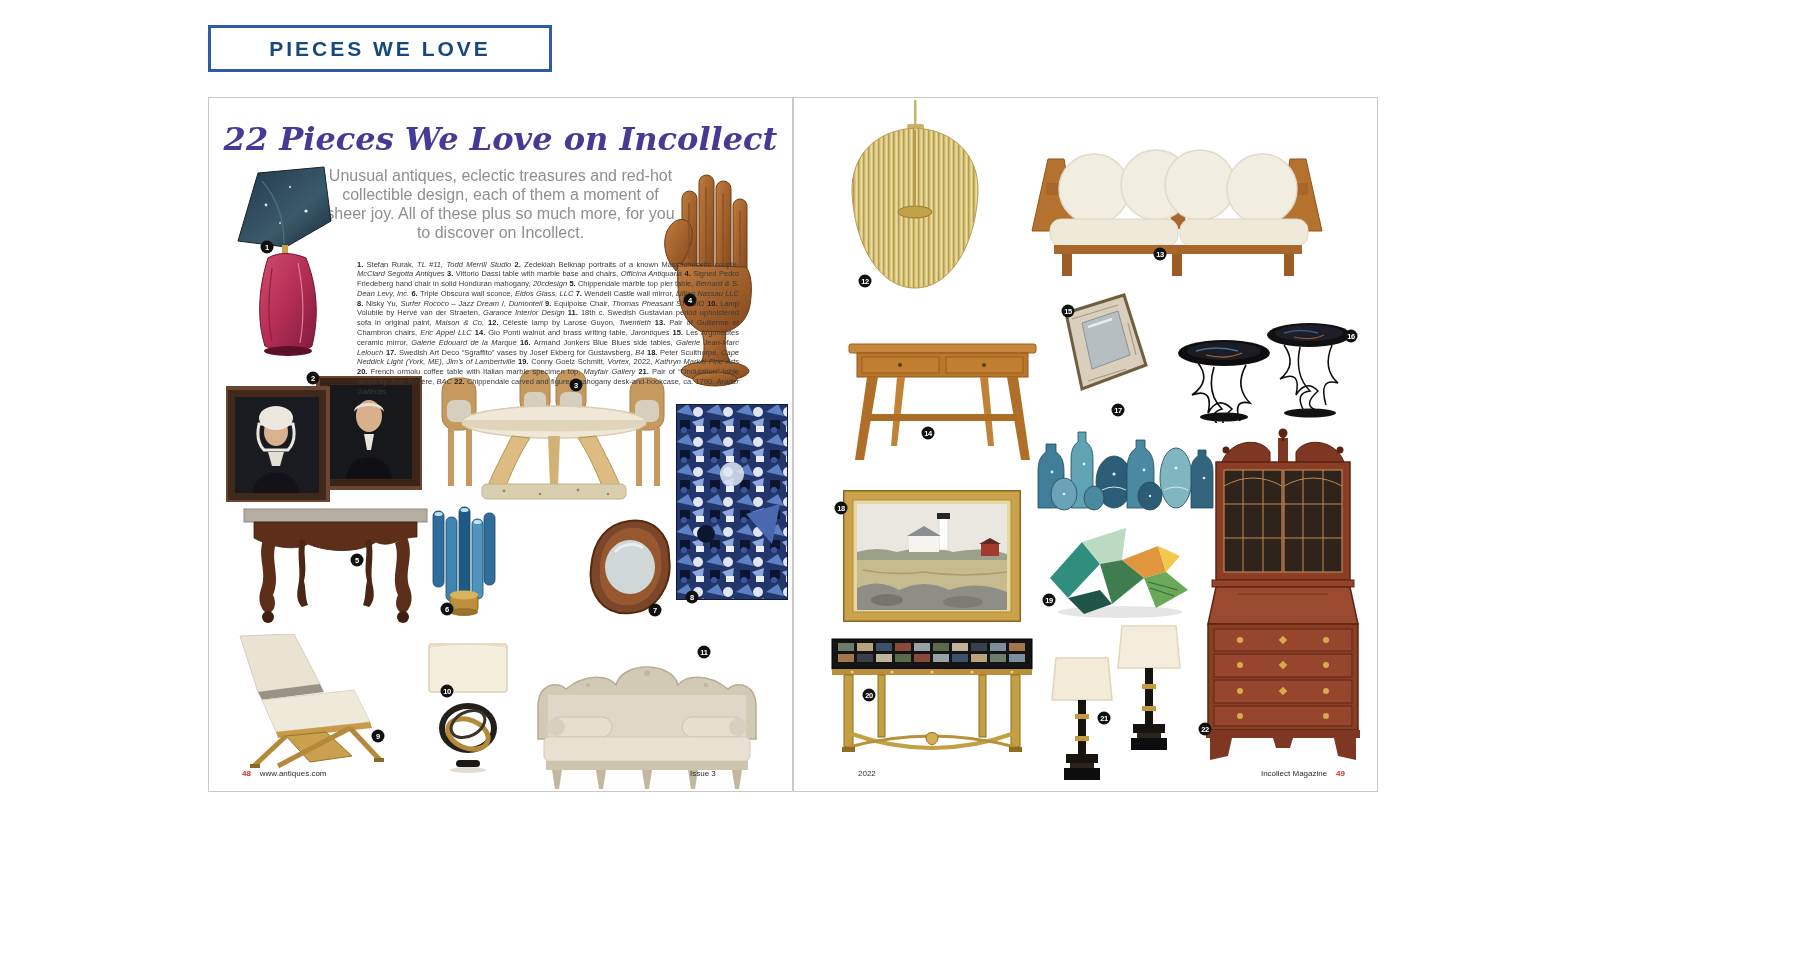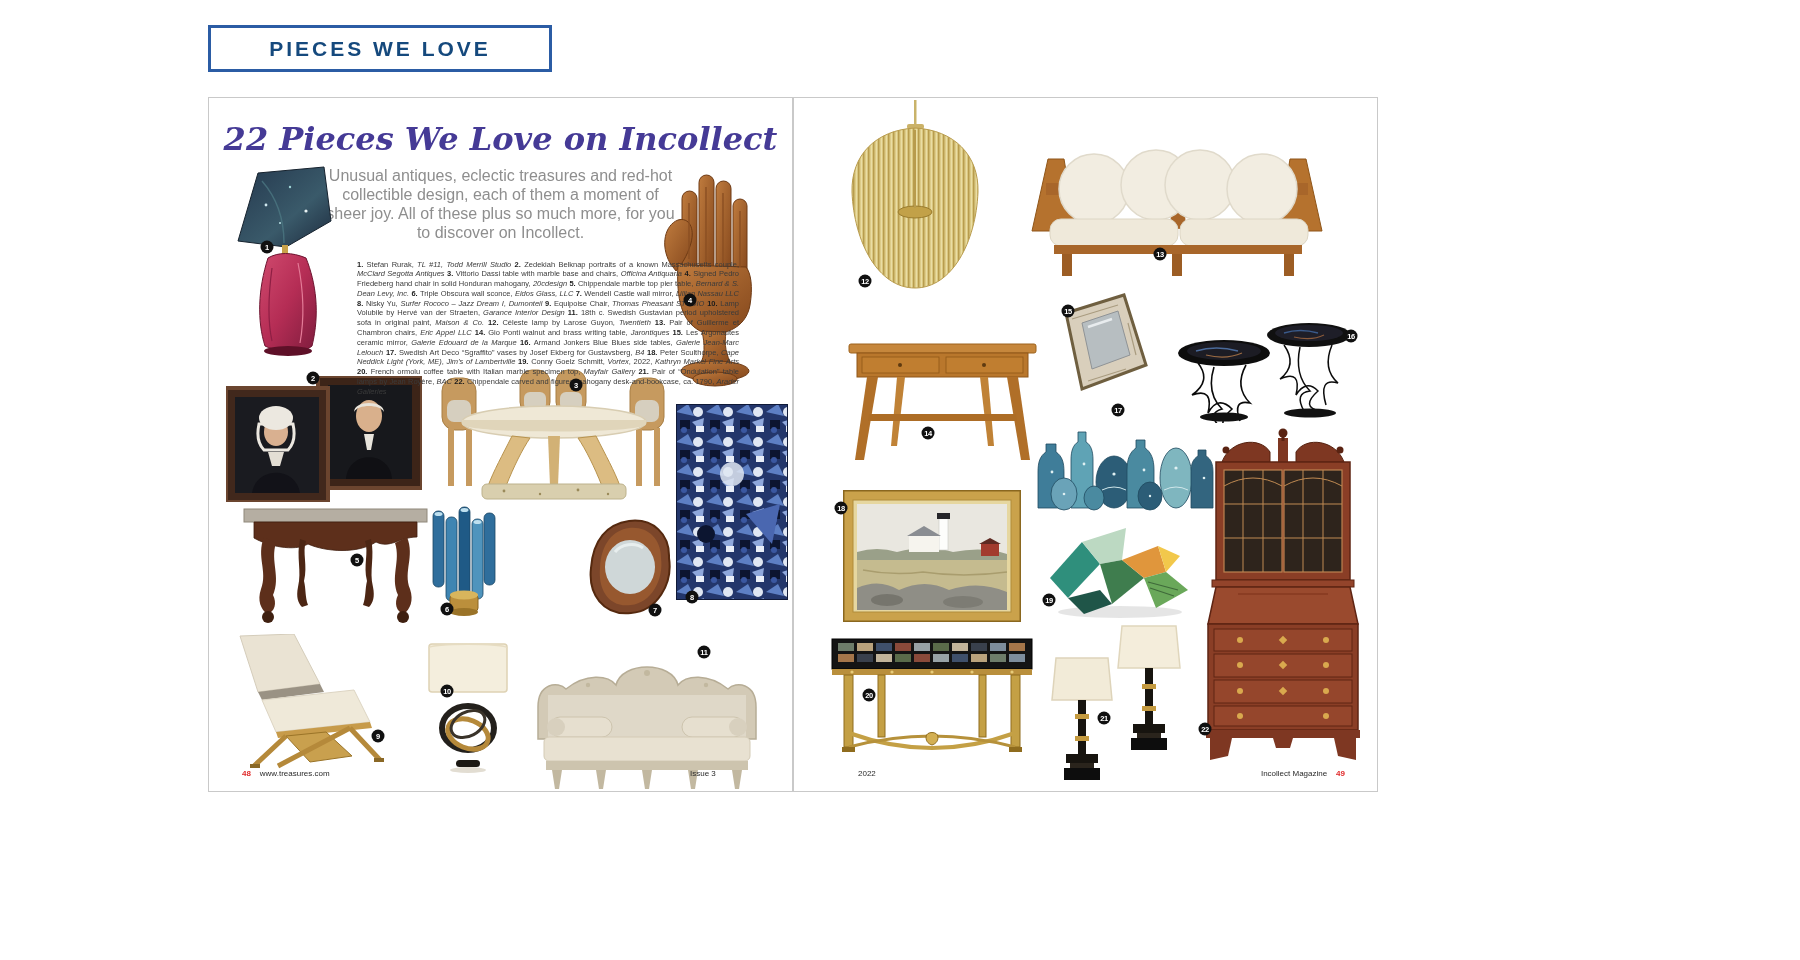--- a/index.html
+++ b/index.html
@@ -548,21 +548,21 @@
   <div class="badge" style="left:1351px;top:336px;text-align:center;">16</div>
   <div class="badge" style="left:1118px;top:410px;">17</div>
   <div class="badge" style="left:841px;top:508px;">18</div>
   <div class="badge" style="left:1049px;top:600px;">19</div>
   <div class="badge" style="left:869px;top:695px;">20</div>
   <div class="badge" style="left:1104px;top:718px;">21</div>
   <div class="badge" style="left:1157px;top:729px;margin-left:48px;">22</div>
 
   <div class="footer" style="left:242px;">
     <span class="pgnum">48</span>&nbsp;&nbsp;&nbsp;
-    <span>www.treasures.com</span>
+    <span>www.antiques.com</span>
   </div>
   <div class="footer" style="left:690px;">
     <span>Issue 3</span>
   </div>
   <div class="footer" style="left:858px;">
     <span>2022</span>
   </div>
   <div class="footer" style="right:455px;">
     <span>Incollect Magazine</span>&nbsp;&nbsp;&nbsp;
     <span class="pgnum">49</span>

